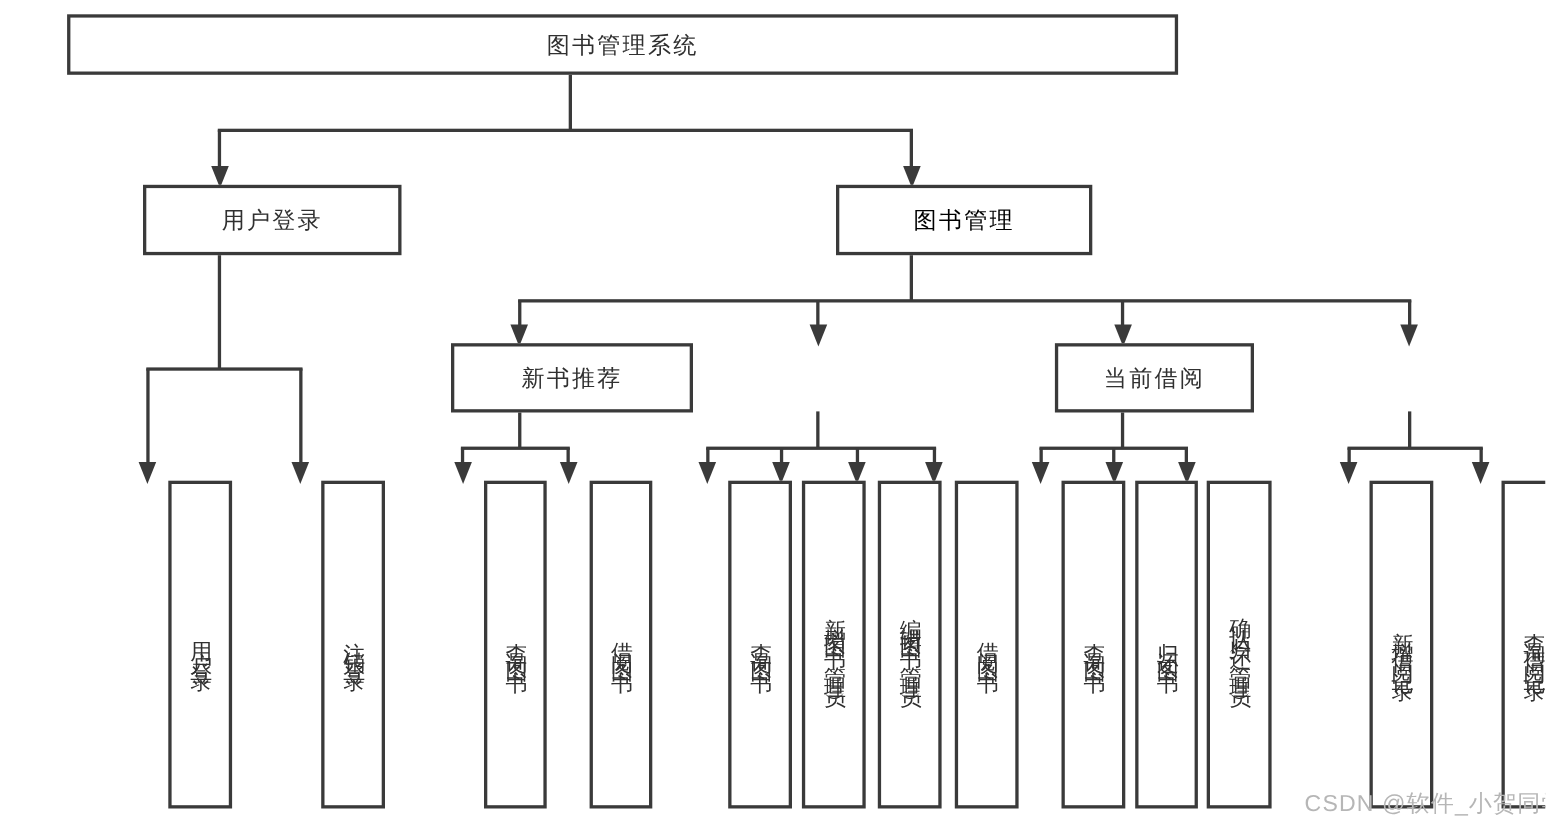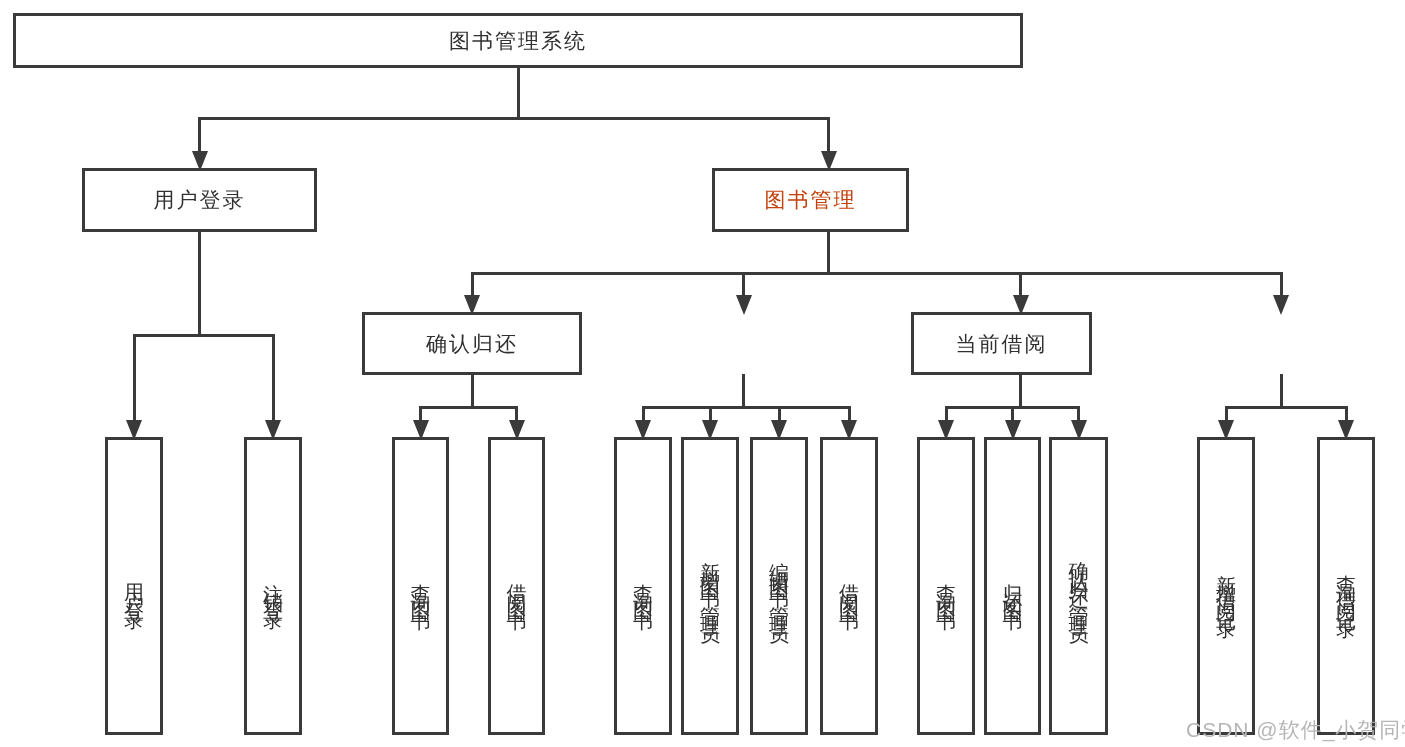--- a/index.html
+++ b/index.html
@@ -20,20 +20,21 @@
     position: absolute;
     box-sizing: border-box;
     background: #ffffff;
     border: 3px solid #3a3a3a;
     display: flex;
     align-items: center;
     justify-content: center;
     color: #303030;
     text-align: center;
     white-space: nowrap;
+    margin-left: 48px;
   }
   .node.h {
     font-size: 21px;
     letter-spacing: 2px;
   }
   .node.v {
     writing-mode: vertical-rl;
     text-orientation: mixed;
     font-size: 20px;
     letter-spacing: 9px;
@@ -115,22 +116,22 @@
       <div class="line" style="left: 1279.5px; top: 374px; width: 3px; height: 33px; background: rgb(58, 58, 58);"></div>
       <div class="line" style="left: 1224.5px; top: 405.5px; width: 123px; height: 3px; background: rgb(58, 58, 58);"></div>
       <div class="line" style="left: 1224.5px; top: 407px; width: 3px; height: 15px; background: rgb(58, 58, 58);"></div>
       <div class="arrow" style="left: 1218px; top: 420px; border-left-width: 8px; border-right-width: 8px; border-top-width: 20px; border-top-color: rgb(58, 58, 58);"></div>
       <div class="line" style="left: 1344.5px; top: 407px; width: 3px; height: 15px; background: rgb(58, 58, 58);"></div>
       <div class="arrow" style="left: 1338px; top: 420px; border-left-width: 8px; border-right-width: 8px; border-top-width: 20px; border-top-color: rgb(58, 58, 58);"></div>
     </div>
   <div class="layer" id="nodes">
       <div class="node h" style="left: 13px; top: 13px; width: 1010px; height: 55px; border-color: rgb(58, 58, 58); color: rgb(48, 48, 48);">图书管理系统</div>
       <div class="node h" style="left: 82px; top: 168px; width: 235px; height: 64px; border-color: rgb(58, 58, 58); color: rgb(48, 48, 48);">用户登录</div>
-      <div class="node h" style="left: 712px; top: 168px; width: 197px; height: 64px; border-color: rgb(58, 58, 58); color: #c2410c;">图书管理</div>
-      <div class="node h" style="left: 362px; top: 312px; width: 220px; height: 63px; border-color: rgb(58, 58, 58); color: rgb(48, 48, 48);">确认归还</div>
+      <div class="node h" style="left: 712px; top: 168px; width: 233px; height: 64px; border-color: rgb(58, 58, 58); color: #000000;">图书管理</div>
+      <div class="node h" style="left: 362px; top: 312px; width: 220px; height: 63px; border-color: rgb(58, 58, 58); color: rgb(48, 48, 48);">新书推荐</div>
       <div class="node h" style="left: 911px; top: 312px; width: 181px; height: 63px; border-color: rgb(58, 58, 58); color: rgb(48, 48, 48);">当前借阅</div>
       <div class="node v" style="left: 105px; top: 437px; width: 58px; height: 298px; border-color: rgb(58, 58, 58); color: rgb(48, 48, 48);">用户登录</div>
       <div class="node v" style="left: 244px; top: 437px; width: 58px; height: 298px; border-color: rgb(58, 58, 58); color: rgb(48, 48, 48);">注销登录</div>
       <div class="node v" style="left: 392px; top: 437px; width: 57px; height: 298px; border-color: rgb(58, 58, 58); color: rgb(48, 48, 48);">查询图书</div>
       <div class="node v" style="left: 488px; top: 437px; width: 57px; height: 298px; border-color: rgb(58, 58, 58); color: rgb(48, 48, 48);">借阅图书</div>
       <div class="node v" style="left: 614px; top: 437px; width: 58px; height: 298px; border-color: rgb(58, 58, 58); color: rgb(48, 48, 48);">查询图书</div>
       <div class="node v" style="left: 681px; top: 437px; width: 58px; height: 298px; border-color: rgb(58, 58, 58); color: rgb(48, 48, 48);">新增图书（管理员）</div>
       <div class="node v" style="left: 750px; top: 437px; width: 58px; height: 298px; border-color: rgb(58, 58, 58); color: rgb(48, 48, 48);">编辑图书（管理员）</div>
       <div class="node v" style="left: 820px; top: 437px; width: 58px; height: 298px; border-color: rgb(58, 58, 58); color: rgb(48, 48, 48);">借阅图书</div>
       <div class="node v" style="left: 917px; top: 437px; width: 58px; height: 298px; border-color: rgb(58, 58, 58); color: rgb(48, 48, 48);">查询图书</div>

